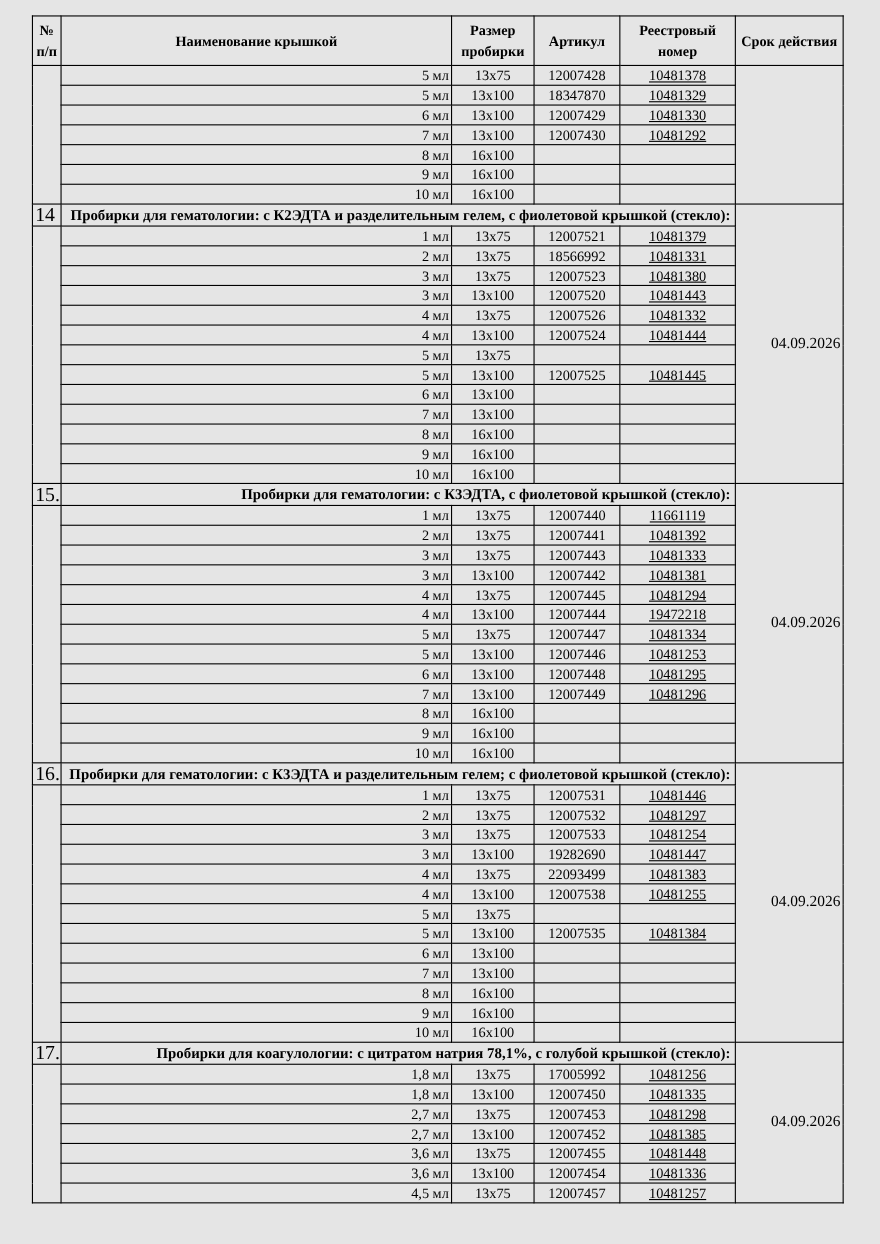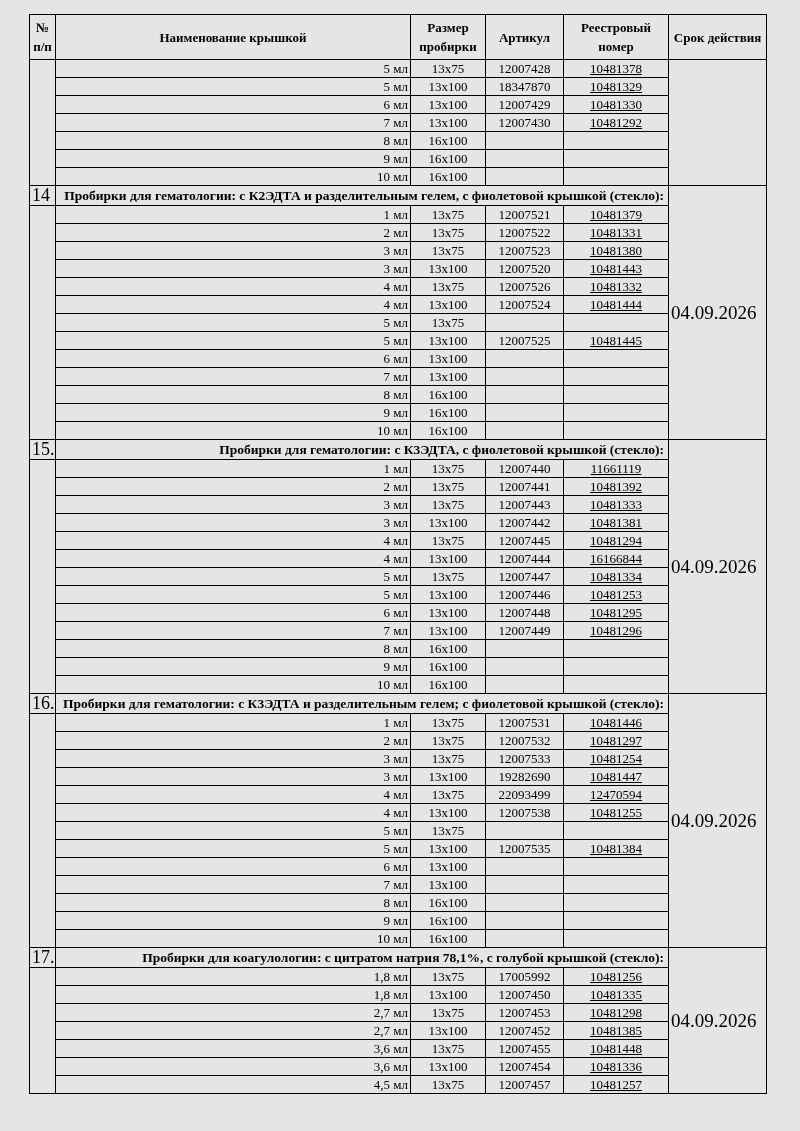--- a/index.html
+++ b/index.html
@@ -32,21 +32,21 @@
     height: 40px;
   }
   td.name-cell { text-align: right; padding-left: 5px; height: 17px; }
   td.size-cell, td.article-cell, td.reg-cell { text-align: center; height: 17px; }
   td.reg-cell { text-decoration: underline; }
   td.num-cell { text-align: left; font-size: 18px; }
   td.title-cell {
     text-align: right; font-weight: bold;
     font-size: 13.5px; line-height: 17px; padding: 1px 4px;
   }
-  td.date-cell { text-align: left; vertical-align: middle; font-size: 19px; }
+  td.date-cell { text-align: right; vertical-align: middle; font-size: 14px; }
 </style>
 </head>
 <body>
 
 <div class="page">
   <table class="tubes">
     <colgroup>
       <col style="width:26px">
       <col style="width:355px">
       <col style="width:75px">
@@ -117,21 +117,21 @@
         <tr>
           <td class="num-cell" rowspan="13"></td>
           <td class="name-cell">1 мл</td>
           <td class="size-cell">13x75</td>
           <td class="article-cell">12007521</td>
           <td class="reg-cell">10481379</td>
         </tr>
         <tr>
           <td class="name-cell">2 мл</td>
           <td class="size-cell">13x75</td>
-          <td class="article-cell">12007522</td>
+          <td class="article-cell">18566992</td>
           <td class="reg-cell">10481331</td>
         </tr>
         <tr>
           <td class="name-cell">3 мл</td>
           <td class="size-cell">13x75</td>
           <td class="article-cell">12007523</td>
           <td class="reg-cell">10481380</td>
         </tr>
         <tr>
           <td class="name-cell">3 мл</td>
@@ -226,21 +226,21 @@
         <tr>
           <td class="name-cell">4 мл</td>
           <td class="size-cell">13x75</td>
           <td class="article-cell">12007445</td>
           <td class="reg-cell">10481294</td>
         </tr>
         <tr>
           <td class="name-cell">4 мл</td>
           <td class="size-cell">13x100</td>
           <td class="article-cell">12007444</td>
-          <td class="reg-cell">16166844</td>
+          <td class="reg-cell">19472218</td>
         </tr>
         <tr>
           <td class="name-cell">5 мл</td>
           <td class="size-cell">13x75</td>
           <td class="article-cell">12007447</td>
           <td class="reg-cell">10481334</td>
         </tr>
         <tr>
           <td class="name-cell">5 мл</td>
           <td class="size-cell">13x100</td>
@@ -304,21 +304,21 @@
         <tr>
           <td class="name-cell">3 мл</td>
           <td class="size-cell">13x100</td>
           <td class="article-cell">19282690</td>
           <td class="reg-cell">10481447</td>
         </tr>
         <tr>
           <td class="name-cell">4 мл</td>
           <td class="size-cell">13x75</td>
           <td class="article-cell">22093499</td>
-          <td class="reg-cell">12470594</td>
+          <td class="reg-cell">10481383</td>
         </tr>
         <tr>
           <td class="name-cell">4 мл</td>
           <td class="size-cell">13x100</td>
           <td class="article-cell">12007538</td>
           <td class="reg-cell">10481255</td>
         </tr>
         <tr>
           <td class="name-cell">5 мл</td>
           <td class="size-cell">13x75</td>

